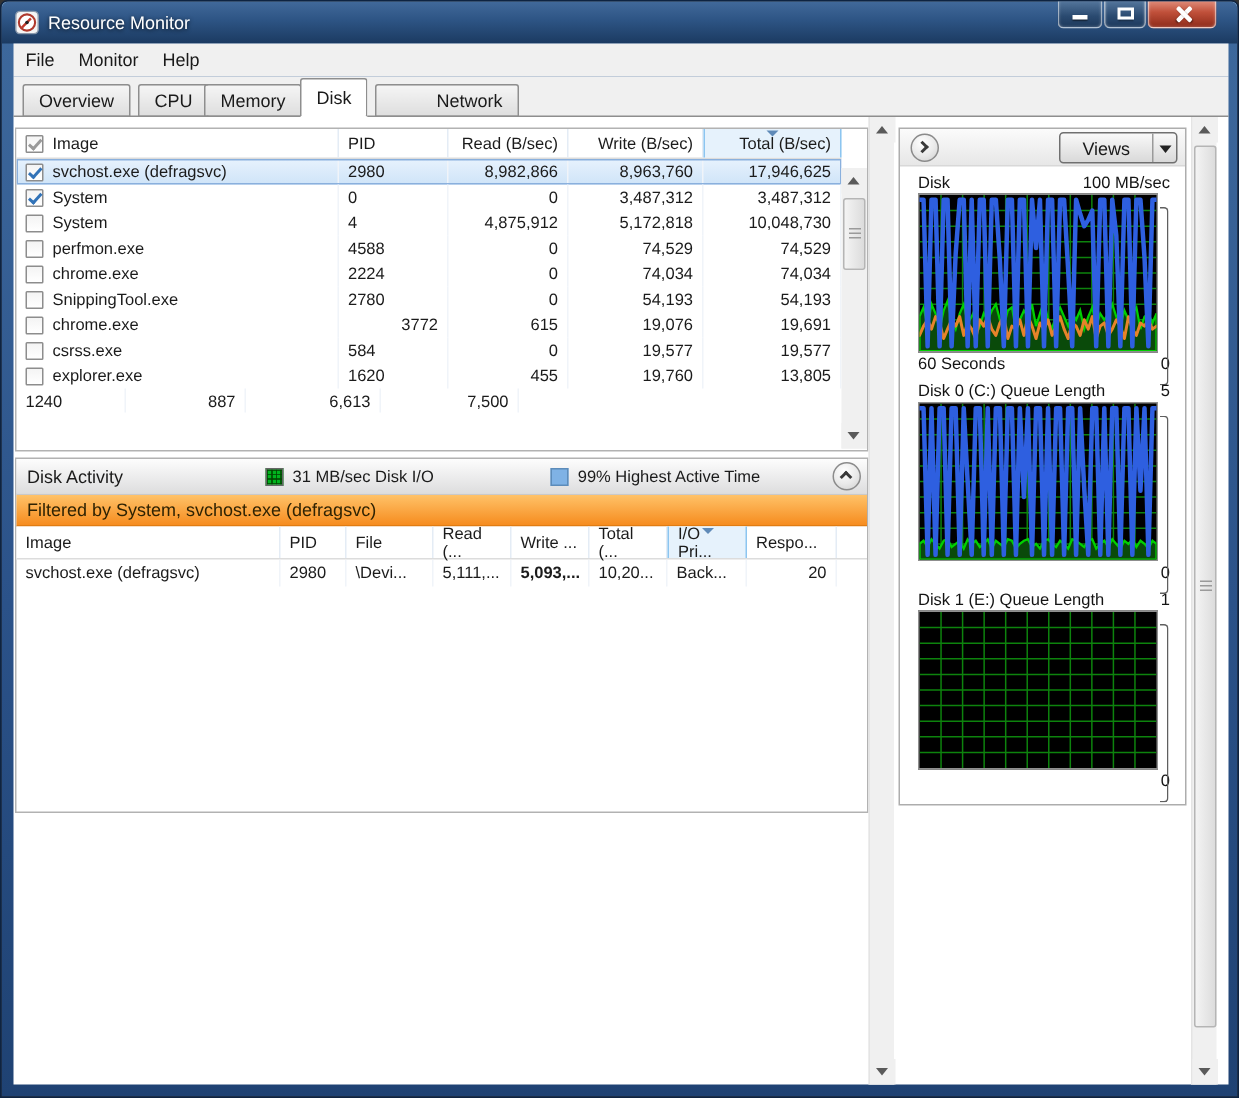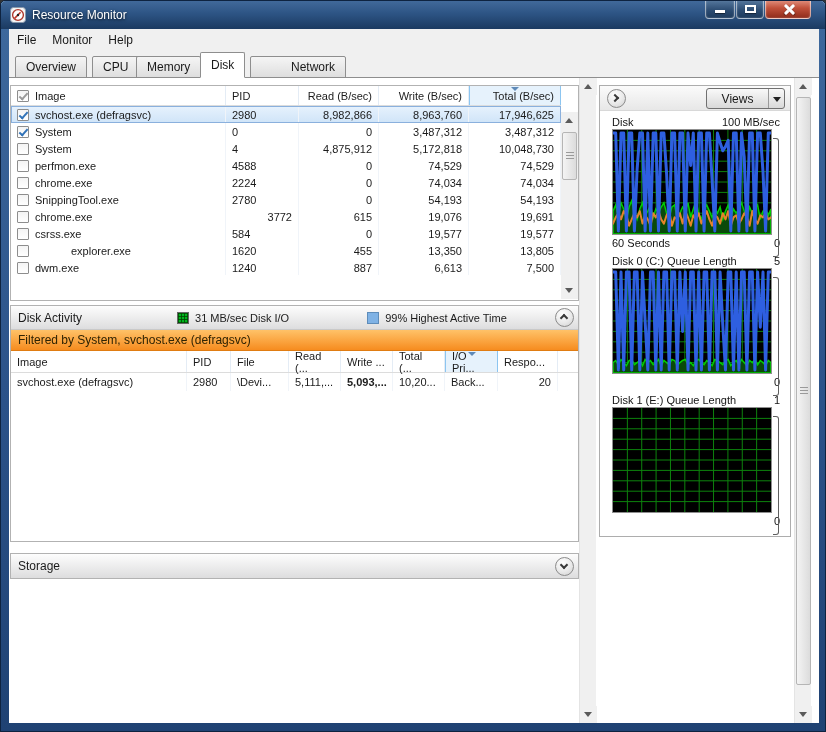--- a/index.html
+++ b/index.html
@@ -329,42 +329,38 @@
               <span>0</span>
             </div>
             <div class="td right" style="width: 90px;">
               <span>19,577</span>
             </div>
             <div class="td right" style="width: 92px;">
               <span>19,577</span>
             </div>
           </div>
           <div class="trow">
-            <div class="td" style="width: 215px; gap: 36px;">
+            <div class="td" style="width: 215px;">
               <span class="checkbox"></span>
               <span>explorer.exe</span>
             </div>
             <div class="td" style="width: 73px;">
               <span>1620</span>
             </div>
             <div class="td right" style="width: 80px;">
               <span>455</span>
             </div>
             <div class="td right" style="width: 90px;">
-              <span>13,350</span>
+              <span>19,760</span>
             </div>
             <div class="td right" style="width: 92px;">
               <span>13,805</span>
             </div>
           </div>
           <div class="trow">
-            <div class="td" style="width: 215px;">
-              <span class="checkbox"></span>
-              <span>dwm.exe</span>
-            </div>
             <div class="td" style="width: 73px;">
               <span>1240</span>
             </div>
             <div class="td right" style="width: 80px;">
               <span>887</span>
             </div>
             <div class="td right" style="width: 90px;">
               <span>6,613</span>
             </div>
             <div class="td right" style="width: 92px;">
@@ -453,28 +449,20 @@
             <div class="td" style="width: 53px;">
               <span>Back...</span>
             </div>
             <div class="td right" style="width: 60px;">
               <span>20</span>
             </div>
           </div>
         </div>
     </div>
 
-    <div class="panel" style="top:475px; height:26px;">
-      <div class="panel-header" style="border-bottom:none; height:24px;">
-        <span class="panel-title">Storage</span>
-        <div class="chev-btn">
-            <span class="chev down"></span>
-          </div>
-      </div>
-    </div>
 
     <div class="vscroll" style="left:570px; top:0; height:645px; border-left:1px solid #e4e4e4;">
       <div class="sb-btn up">
           <span class="tri-up"></span>
         </div>
       <div class="sb-btn down">
           <span class="tri-down"></span>
         </div>
     </div>
 

